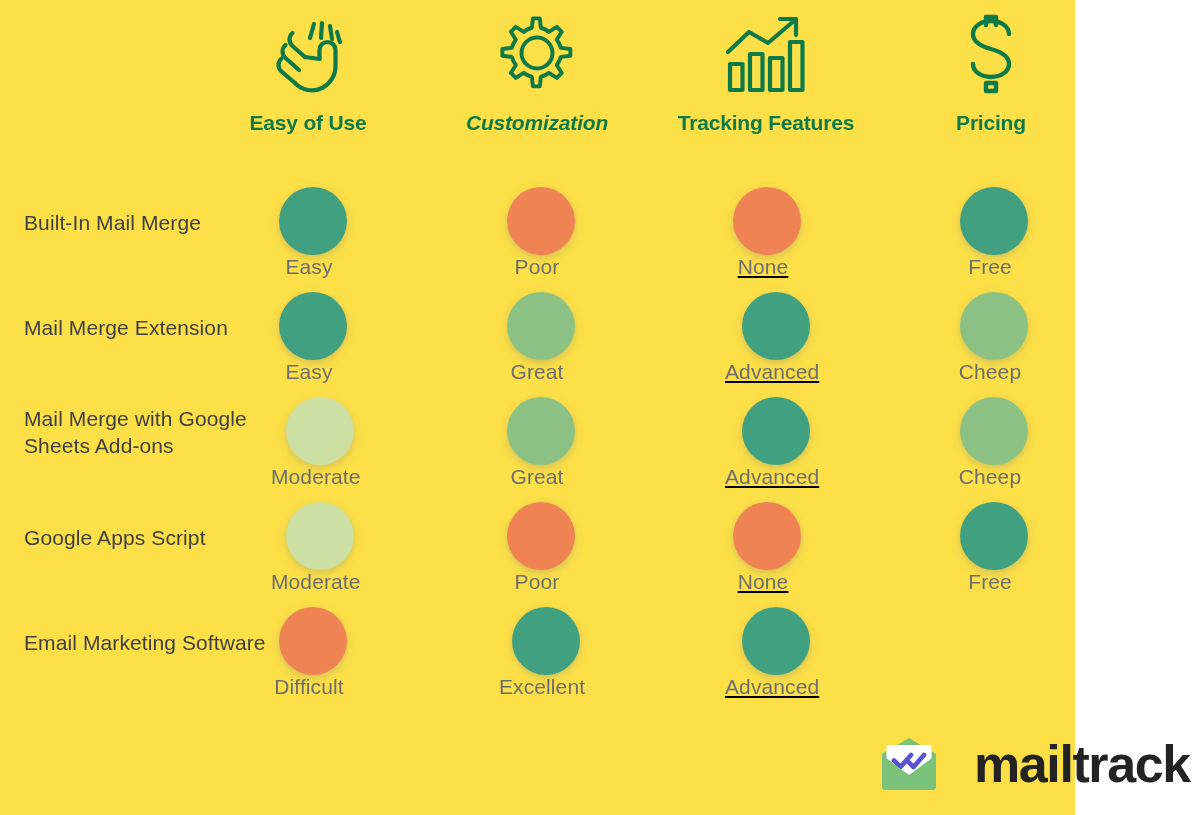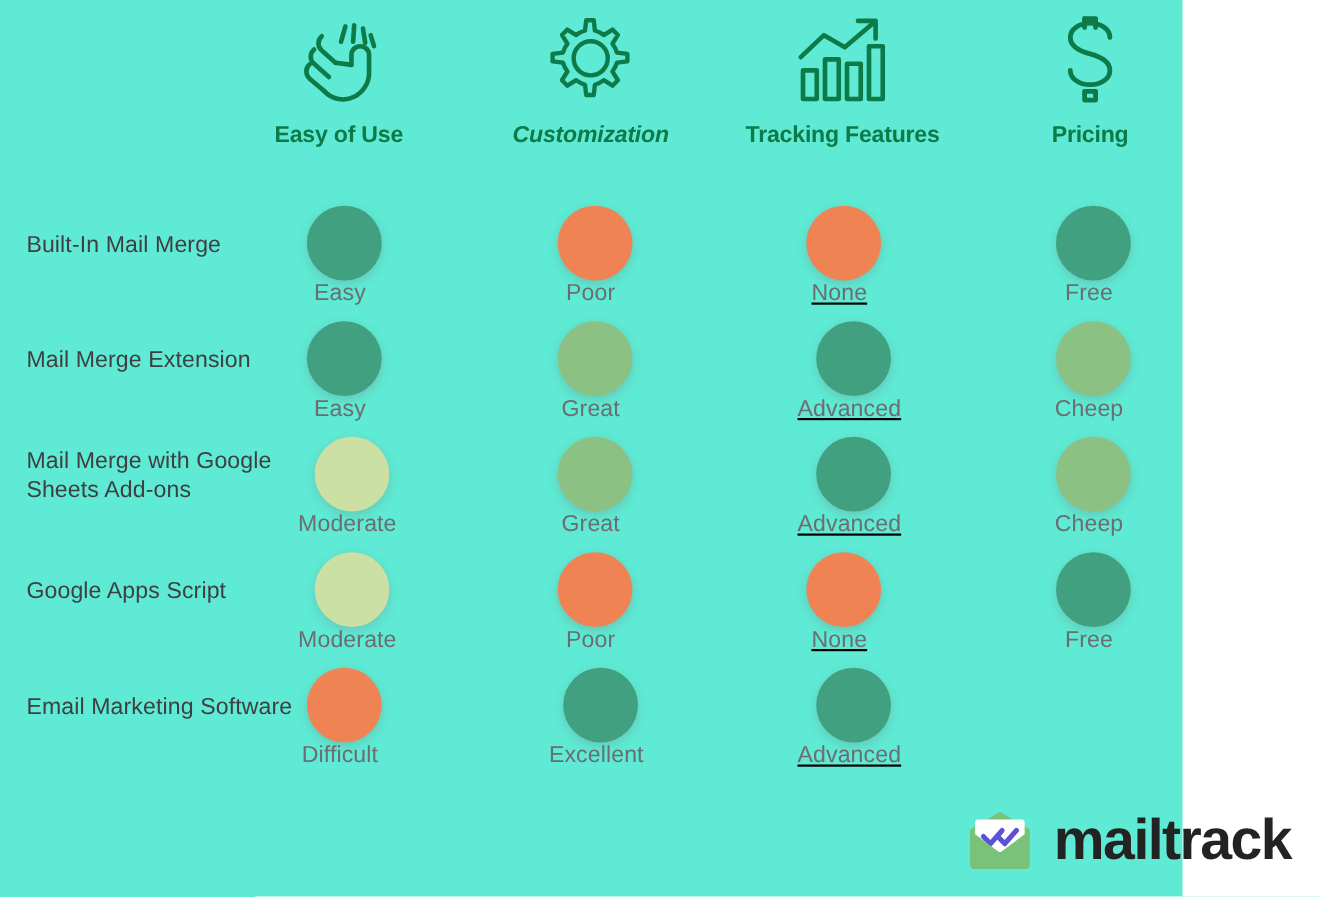--- a/index.html
+++ b/index.html
@@ -10,21 +10,21 @@
     height: 815px;
     background: #ffffff;
     font-family: "Liberation Sans", "DejaVu Sans", sans-serif;
     overflow: hidden;
   }
 
   .infographic {
     position: relative;
     width: 1075px;
     height: 815px;
-    background: #5eead4;
+    background: #fde047;
   }
 
   
   .header-row {
     position: absolute;
     top: 0;
     left: 0;
     width: 1200px;
     height: 170px;
   }
@@ -130,21 +130,21 @@
 
   .logo-mark {
     width: 62px;
     height: 62px;
     display: flex;
     align-items: center;
     justify-content: center;
   }
 
   .logo-word {
-    margin-left: 18px;
+    margin-left: 34px;
     font-size: 52px;
     font-weight: bold;
     color: #232323;
     letter-spacing: -1.4px;
     line-height: 1;
   }
 </style>
 </head>
 <body style="background: rgb(255, 255, 255);">
 

